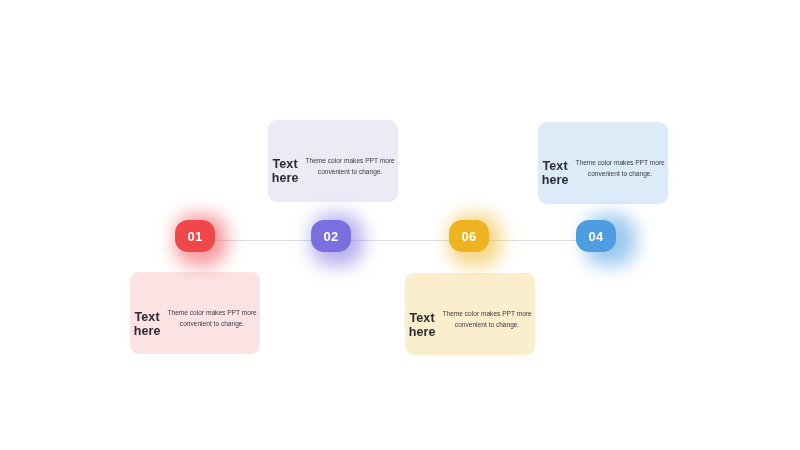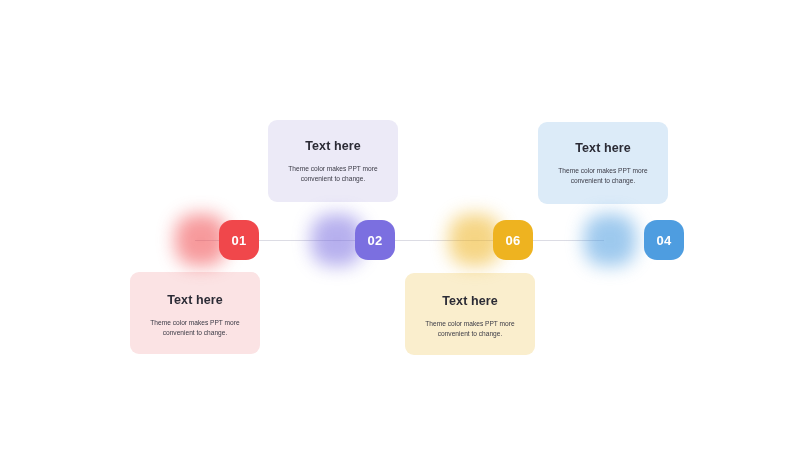--- a/index.html
+++ b/index.html
@@ -28,29 +28,28 @@
     top: 240px;
     left: 195px;
     width: 409px;
     z-index: 1;
   }
 
   
   .badge {
     position: absolute;
     width: 40px;
-    height: 40px;
+    height: 32px;
     border-radius: 13px;
     top: 220px;
     z-index: 3;
     display: flex;
     align-items: center;
     justify-content: center;
     box-sizing: border-box;
-    margin-left: 44px;
   }
   .badge-num {
     font-size: 13px;
     font-weight: bold;
     color: #ffffff;
     letter-spacing: 0.3px;
     line-height: 1;
   }
   .glow {
     position: absolute;
@@ -65,22 +64,23 @@
 
   
   .card {
     position: absolute;
     width: 130px;
     height: 82px;
     border-radius: 9px;
     z-index: 2;
     box-sizing: border-box;
     display: flex;
-    flex-direction: column;
+    flex-direction: row;
     align-items: center;
+    justify-content: space-between;
   }
   .card-title {
     font-size: 12.5px;
     font-weight: bold;
     color: #2b2b35;
     letter-spacing: 0.1px;
     text-align: center;
   }
   .card-body {
     font-size: 6.6px;
@@ -126,17 +126,17 @@
   <div class="glow" style="left: 449px; background: rgb(238, 179, 32);"></div>
   <div class="badge" style="left: 449px; background: rgb(238, 179, 32);">
     <span class="badge-num">06</span>
   </div>
 
   <div class="card above" style="left: 538px; top: 122px; background: rgb(220, 235, 248);">
     <div class="card-title" style="color: rgb(43, 43, 53);">Text here</div>
     <div class="card-body" style="color: rgb(58, 58, 69);">Theme  color makes PPT more convenient to change.</div>
   </div>
   <div class="glow" style="left: 584px; background: rgb(78, 157, 224);"></div>
-  <div class="badge" style="left: 600px; background: rgb(78, 157, 224);">
+  <div class="badge" style="left: 576px; background: rgb(78, 157, 224);">
     <span class="badge-num">04</span>
   </div>
 
 </div>
 
 </body></html>

